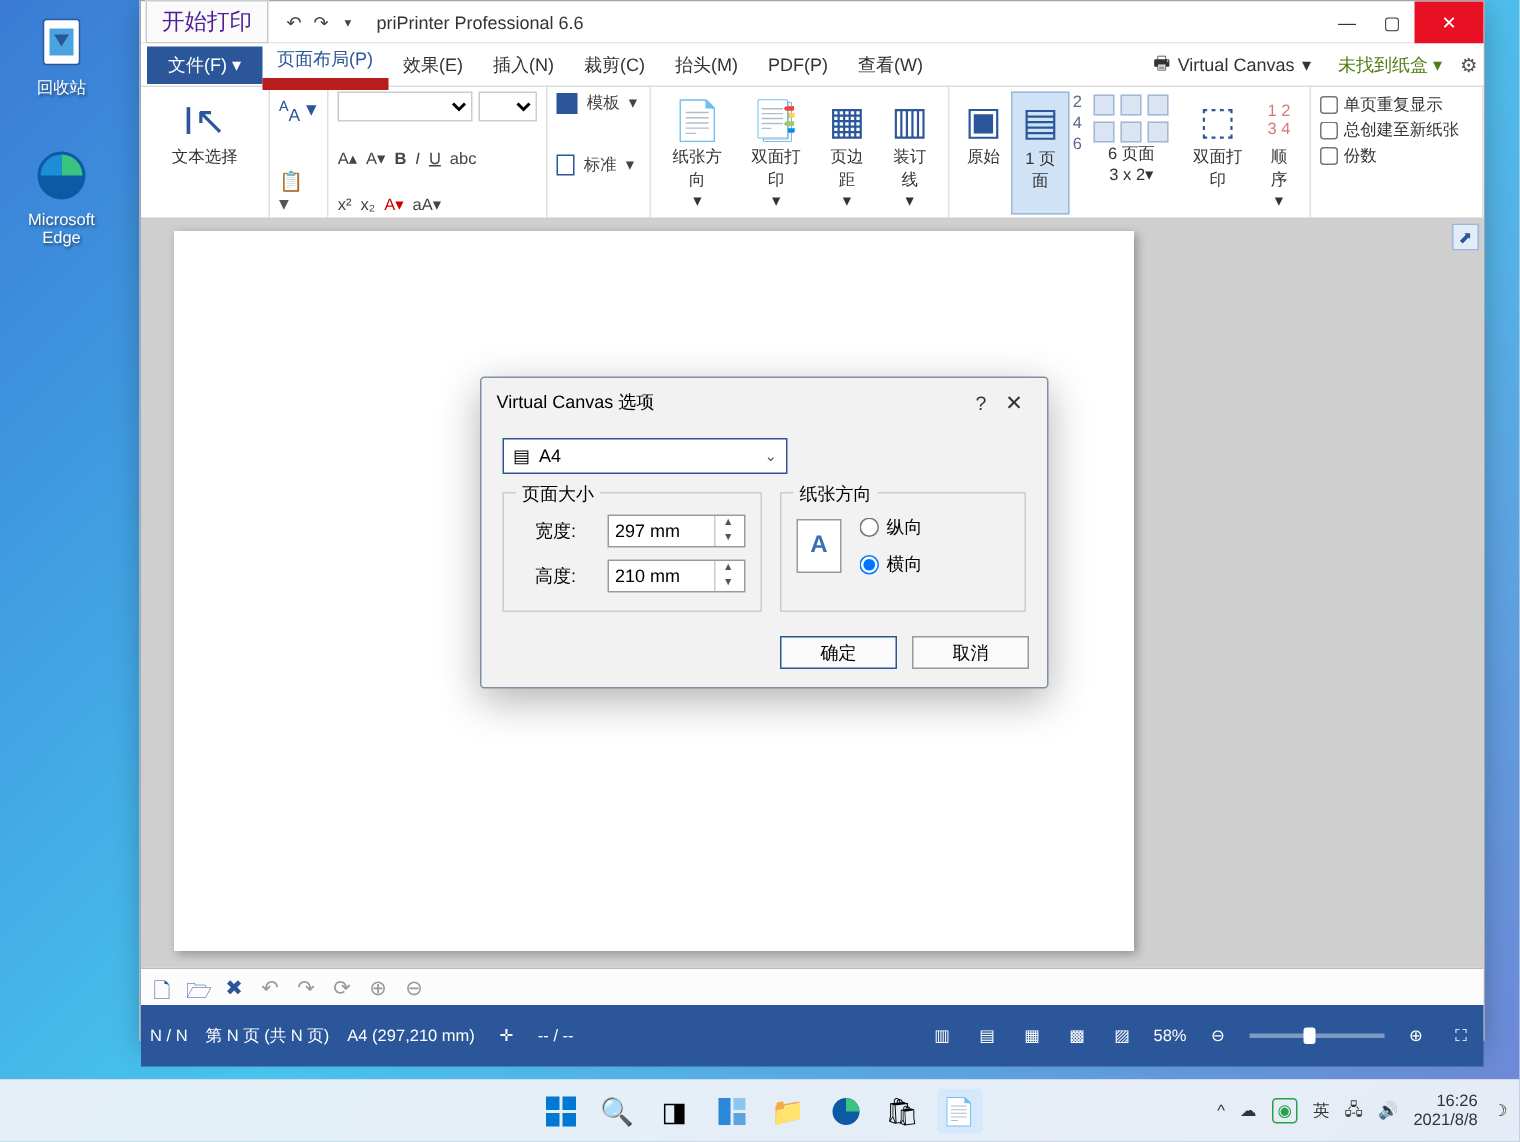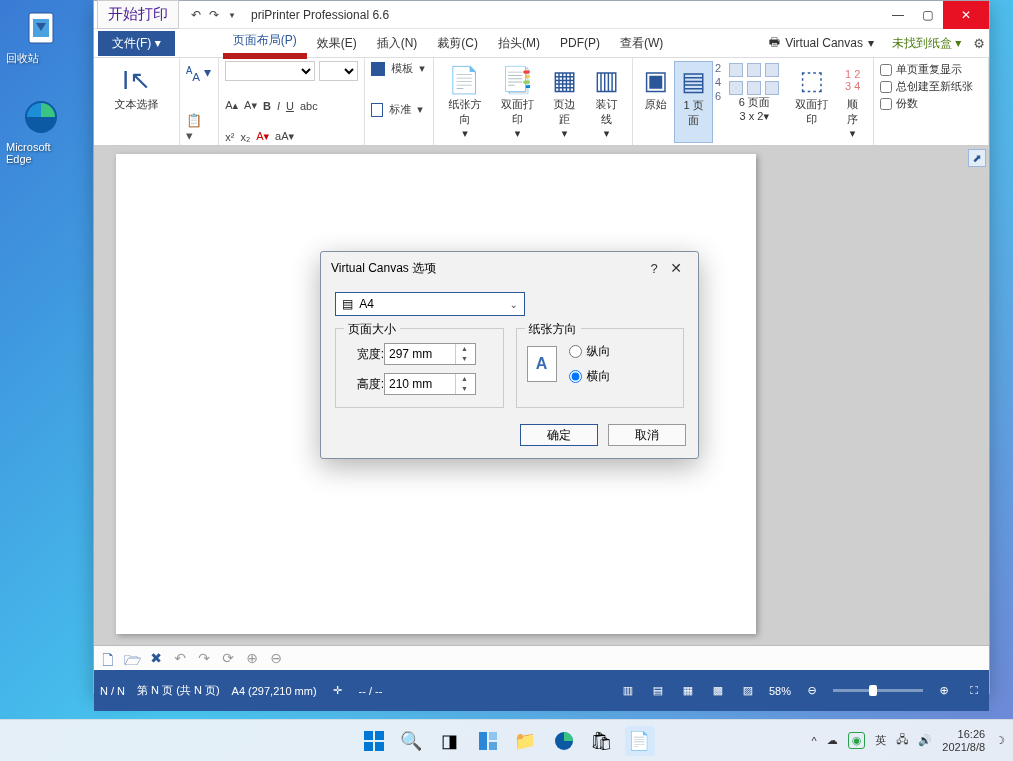--- a/index.html
+++ b/index.html
@@ -1,40 +1,40 @@
 <!DOCTYPE html>
 <html><head>
 <meta charset="utf-8">
 <style>
 * { margin: 0; padding: 0; box-sizing: border-box; font-family: "Microsoft YaHei", "Segoe UI", sans-serif; }
 body { width: 1013px; height: 761px; background: linear-gradient(135deg, #3a7bd5 0%, #48c6ef 50%, #6f86d6 100%); position: relative; overflow: hidden; }
 
 
-.desktop-icon { position: absolute; width: 70px; color: white; font-size: 11px; text-shadow: 1px 1px 2px rgba(0,0,0,.5); }
+.desktop-icon { position: absolute; width: 70px; text-align: center; color: white; font-size: 11px; text-shadow: 1px 1px 2px rgba(0,0,0,.5); }
 .desktop-icon .icon-box { width: 44px; height: 44px; margin: 0 auto 2px; display: flex; align-items: center; justify-content: center; }
 .recycle-bin { left: 6px; top: 5px; }
 .edge { left: 6px; top: 95px; }
 
 
 .app-window { position: absolute; left: 93px; top: 0; width: 897px; height: 694px; background: white; border: 1px solid #9fa7b5; box-shadow: 0 6px 18px rgba(0,0,0,.25); }
 
 
 .titlebar { height: 28px; display: flex; align-items: center; background: #fff; border-bottom: 1px solid #e6e6e6; }
 .start-print-btn { border: 1px solid #ccc; padding: 4px 10px; font-size: 15px; color: #4c1d95; margin-left: 3px; background: #fafafa;}
 .qa-btn { width: 18px; text-align: center; font-size: 12px; color: #444; }
 .titlebar .title { margin-left: 10px; font-size: 12px; color: #333; flex: 1; }
 .win-btns { display: flex; }
 .win-btn { width: 30px; height: 28px; display: flex; align-items: center; justify-content: center; font-size: 12px; color: #333; }
 .win-btn.close { background: #e81123; color: white; width: 46px; }
 
 
 .menubar { height: 29px; background: #fff; display: flex; align-items: center; padding-left: 4px; border-bottom: 1px solid #ddd; position: relative; }
 .menu-tab { padding: 4px 10px; font-size: 12px; color: #333; }
 .menu-tab.file { background: #2b579a; color: white; padding: 4px 14px; }
-.menu-tab.active { border-bottom: 6px solid #b91c1c; color: #2b579a; margin-left: 48px; }
+.menu-tab.active { border-bottom: 8px solid #b91c1c; color: #2b579a; }
 .menu-right { position: absolute; right: 4px; display: flex; align-items: center; gap: 6px; }
 .printer-sel { font-size: 12px; color: #333; padding: 2px 6px; display: flex; gap: 5px; align-items: center;}
 .tray-sel { font-size: 12px; color: #4d7c0f; padding: 2px 6px; }
 .gear { font-size: 13px; color: #555; }
 
 
 .ribbon { height: 88px; background: #fff; border-bottom: 1px solid #ccc; display: flex; }
 .r-group { border-right: 1px solid #e0e0e0; padding: 3px 6px 2px; display: flex; flex-direction: column; justify-content: space-between; }
 .r-big-btn { text-align: center; font-size: 11px; color: #333; padding: 2px 4px; }
 .r-big-btn .ic { height: 34px; display: flex; align-items: center; justify-content: center; font-size: 26px; color: #2b579a; }
@@ -72,21 +72,21 @@
 .dialog { position: absolute; left: 320px; top: 251px; width: 379px; background: #f2f2f2; border: 1px solid #808fa2; box-shadow: 0 8px 28px rgba(0,0,0,.3); border-radius: 3px; }
 .dlg-title { height: 32px; display: flex; align-items: center; padding: 0 10px; font-size: 12px; }
 .dlg-title .spacer { flex: 1; }
 .dlg-help { width: 20px; text-align: center; font-size: 13px; color: #333; }
 .dlg-close { width: 24px; text-align: center; font-size: 14px; color: #333; }
 .dlg-body { padding: 8px 14px 10px; }
 .paper-combo { width: 190px; height: 24px; border: 1px solid #2b579a; background: white; display: flex; align-items: center; padding: 0 6px; font-size: 12px; gap: 6px; }
 .paper-combo .arrow { margin-left: auto; color: #555; font-size: 10px; }
 .fieldset { border: 1px solid #ccc; padding: 14px 10px 12px; position: relative; margin-top: 12px; }
 .fieldset .legend { position: absolute; top: -8px; left: 8px; background: #f2f2f2; padding: 0 4px; font-size: 12px; }
-.fs-row { display: flex; align-items: center; gap: 0; margin-bottom: 8px; }
+.fs-row { display: flex; align-items: center; gap: 21px; margin-bottom: 8px; }
 .fs-row label { font-size: 12px; width: 38px; text-align: right; }
 .spinner { display: flex; border: 1px solid #999; background: white; width: 92px; }
 .spinner input { border: none; width: 70px; padding: 2px 4px; font-size: 12px; outline: none; }
 .spinner .spins { width: 18px; display: flex; flex-direction: column; border-left: 1px solid #ccc; }
 .spinner .spins span { height: 10px; font-size: 7px; text-align: center; color: #555; line-height: 9px; }
 .orient-box { display: flex; gap: 12px; align-items: center; }
 .orient-thumb { width: 30px; height: 36px; border: 1px solid #999; background: white; display: flex; align-items: center; justify-content: center; color: #3a6db5; font-size: 16px; font-weight: bold; }
 .radio-col { display: flex; flex-direction: column; gap: 8px; font-size: 12px; }
 .radio-col label { display: flex; align-items: center; gap: 5px; }
 .dlg-buttons { display: flex; justify-content: flex-end; gap: 10px; padding: 6px 12px 12px; }

